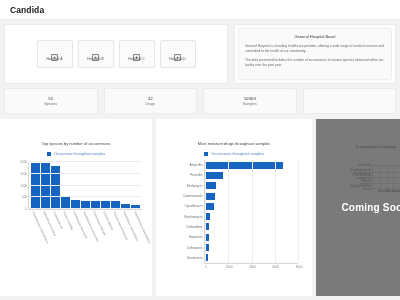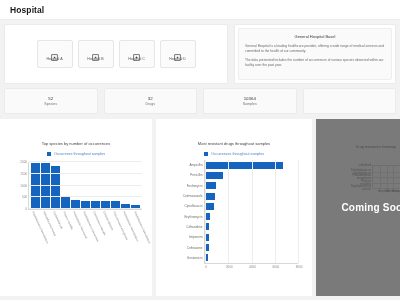--- a/index.html
+++ b/index.html
@@ -188,21 +188,21 @@
     letter-spacing: .2px; white-space: nowrap;
     margin-left: 34px;
   }
 </style>
 </head>
 <body>
 
 <div class="app">
 
   <div class="header">
-    <div class="header-title">Hospital</div>
+    <div class="header-title">Candida</div>
   </div>
 
   <div class="top-row">
 
     <div class="panel hospitals-panel">
       <div class="hosp-card">
         <span class="hosp-icon">
           <svg viewBox="0 0 10 10" width="7" height="7">
               <rect x="1" y="1" width="8" height="8" fill="none" stroke="#444" stroke-width="1"></rect>
               <rect x="4" y="4" width="2" height="2" fill="#444"></rect>

